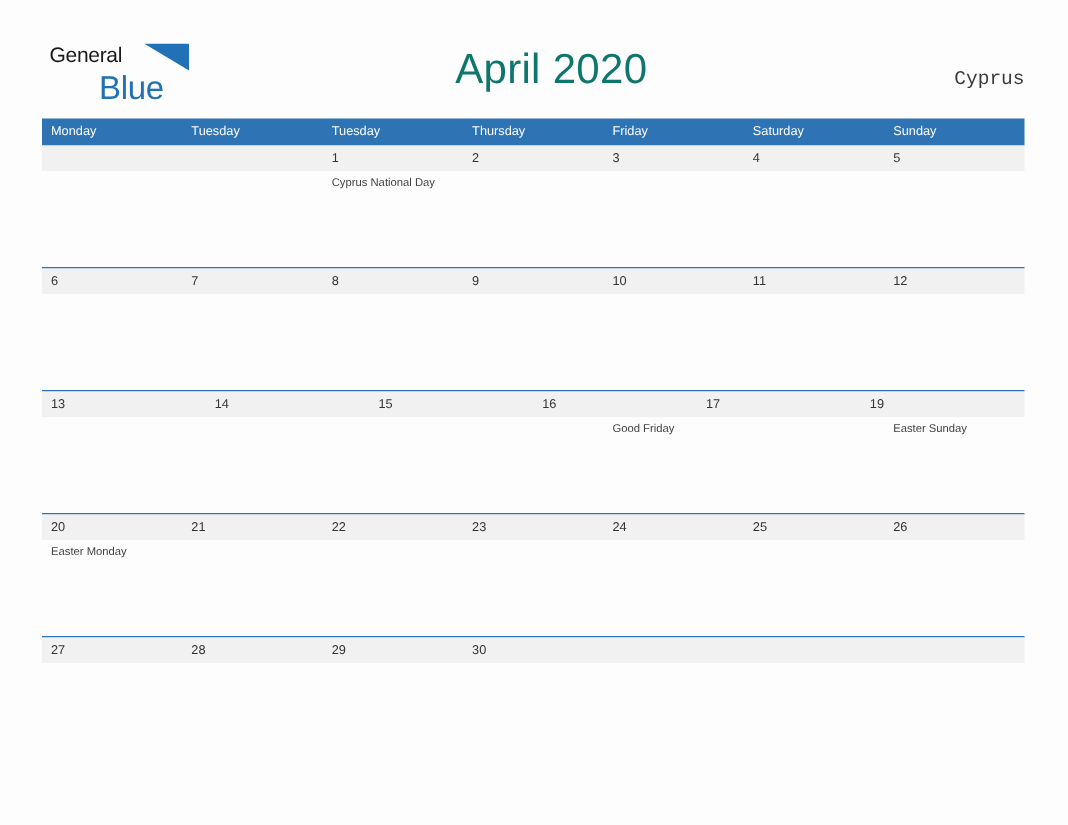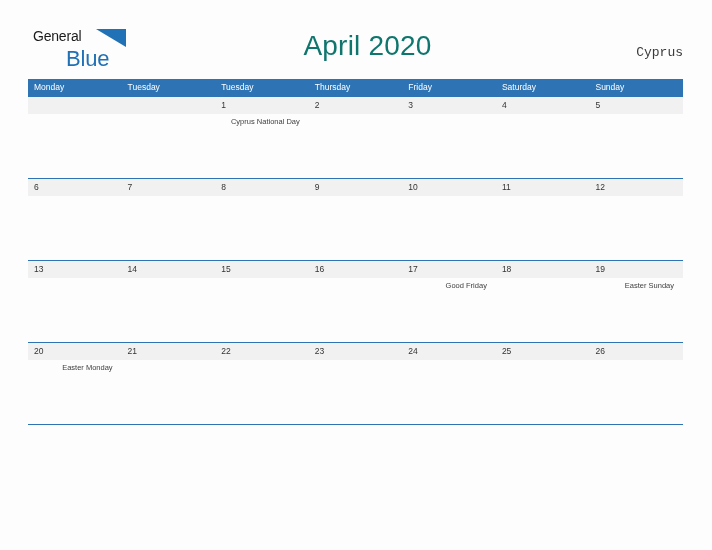--- a/index.html
+++ b/index.html
@@ -133,21 +133,20 @@
 
   .events-band {
     display: flex;
     background: #fdfdfd;
     height: 64px;
   }
   .event-cell {
     flex: 1 1 0;
     box-sizing: border-box;
     padding: 3px 9px 0 6px;
-    text-align: right;
   }
   .event-text {
     font-size: 7.5px;
     line-height: 10.5px;
     color: #3f3f3f;
     font-family: "Liberation Sans", sans-serif;
     word-wrap: break-word;
   }
 
   .week-row.first .events-band { height: 64px; }
@@ -258,21 +257,20 @@
       </div>
     </div>
 
     <div class="week-row">
       <div class="daynum-band">
         <div class="daynum">13</div>
         <div class="daynum">14</div>
         <div class="daynum">15</div>
         <div class="daynum">16</div>
         <div class="daynum">17</div>
-        <div class="daynum">18</div>
         <div class="daynum">19</div>
       </div>
       <div class="events-band">
         <div class="event-cell">
             <div class="event-text"></div>
           </div>
         <div class="event-cell">
             <div class="event-text"></div>
           </div>
         <div class="event-cell">
@@ -322,20 +320,29 @@
         <div class="event-cell">
             <div class="event-text"></div>
           </div>
         <div class="event-cell">
             <div class="event-text"></div>
           </div>
       </div>
     </div>
 
     <div class="week-row last">
+      <div class="daynum-band">
+        <div class="daynum">27</div>
+        <div class="daynum">28</div>
+        <div class="daynum">29</div>
+        <div class="daynum">30</div>
+        <div class="daynum"></div>
+        <div class="daynum"></div>
+        <div class="daynum"></div>
+      </div>
       <div class="events-band">
         <div class="event-cell">
             <div class="event-text"></div>
           </div>
         <div class="event-cell">
             <div class="event-text"></div>
           </div>
         <div class="event-cell">
             <div class="event-text"></div>
           </div>

